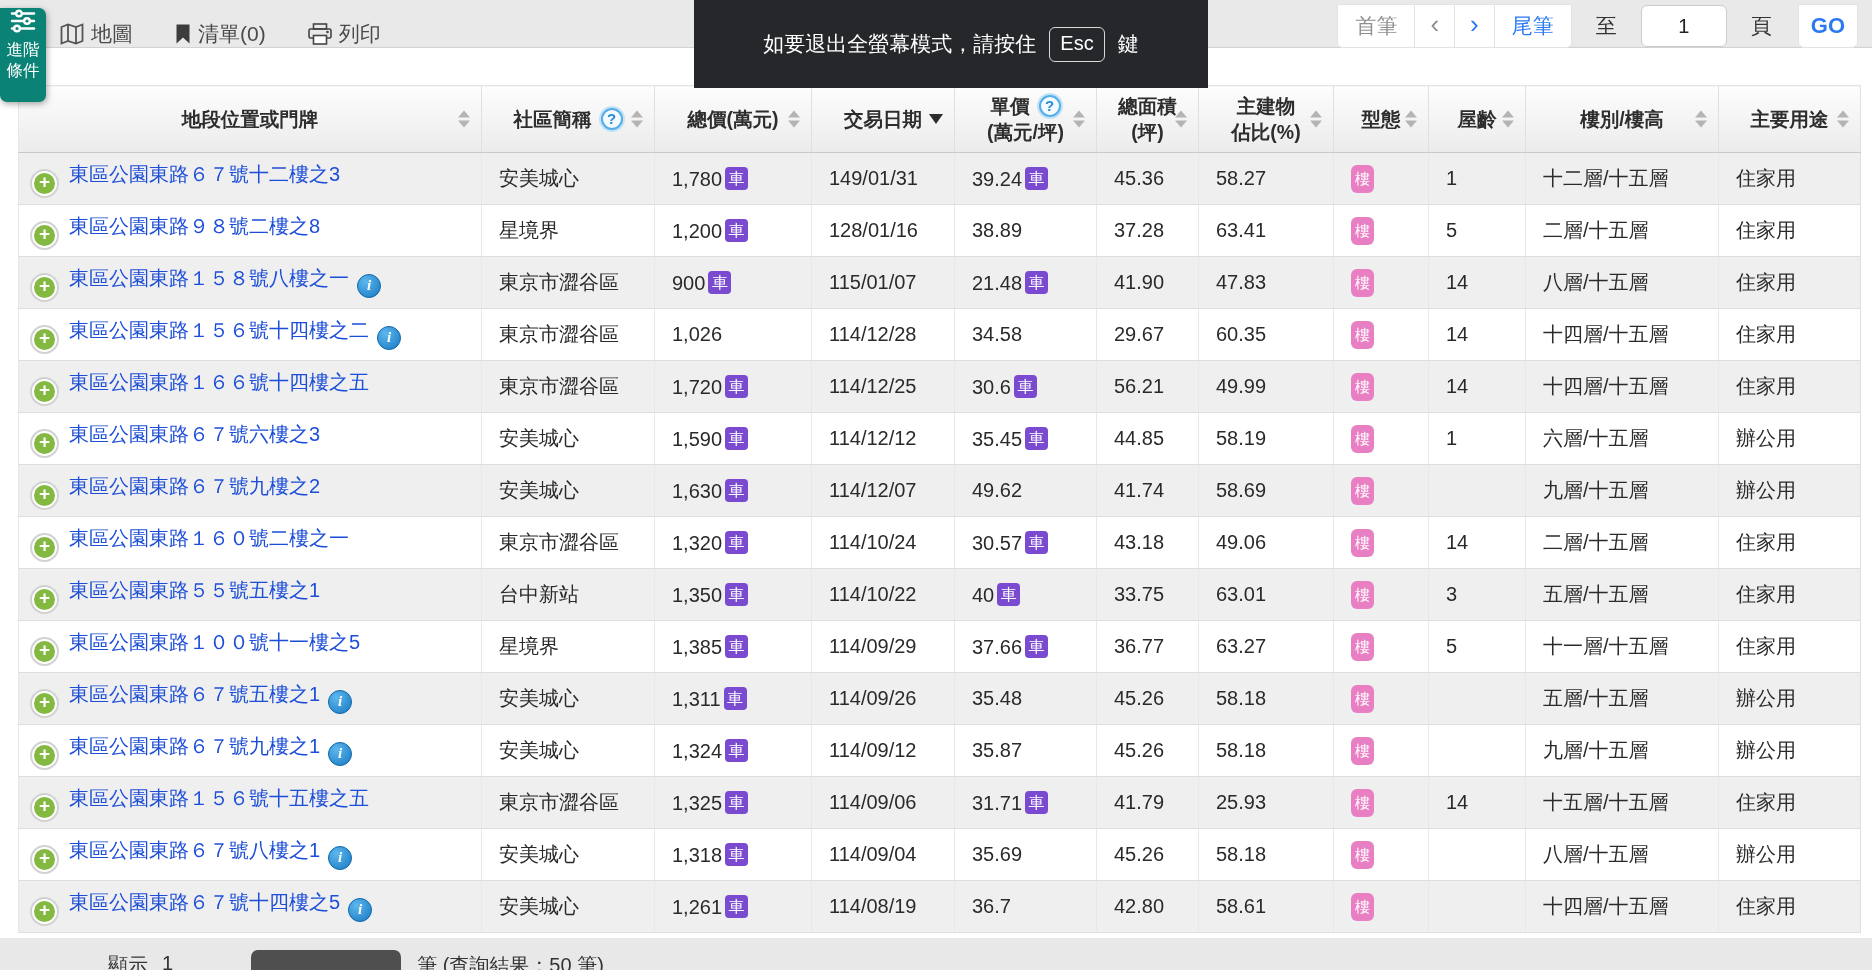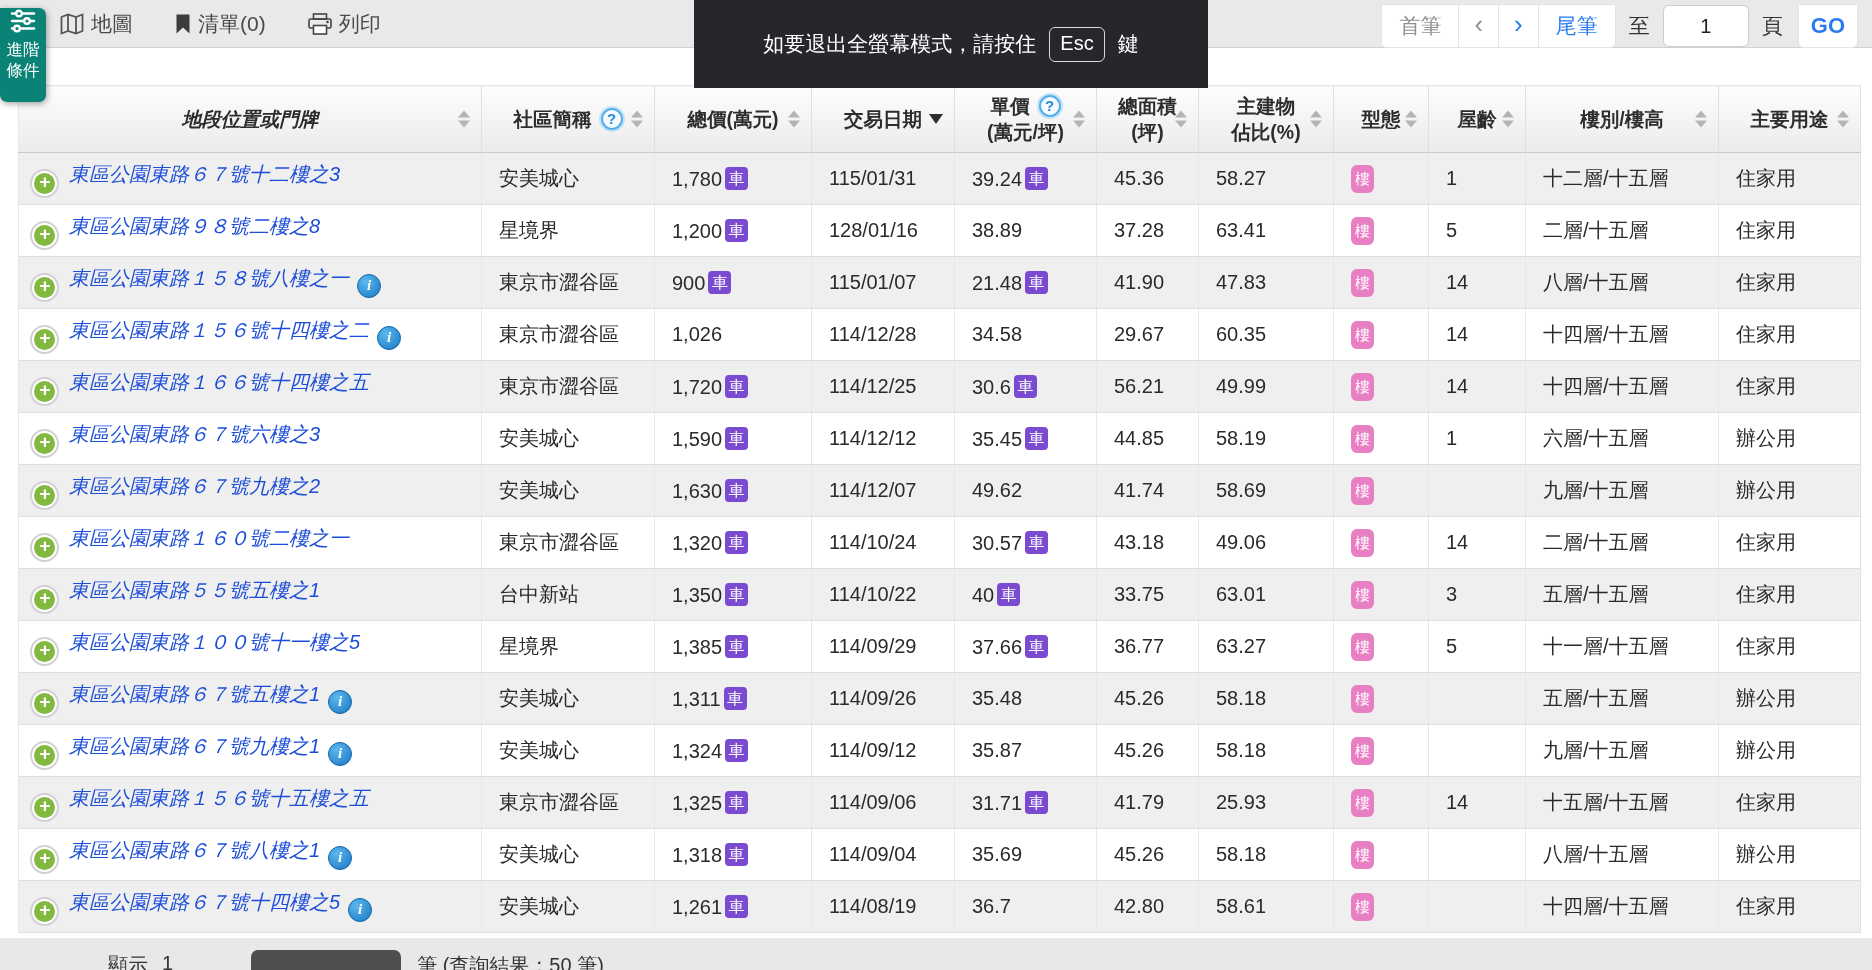--- a/index.html
+++ b/index.html
@@ -2,56 +2,56 @@
 <html><head>
 <meta charset="utf-8">
 <style>
   * { margin:0; padding:0; box-sizing:border-box; }
   html,body { width:1872px; height:970px; overflow:hidden; background:#fff;
               font-family:"Liberation Sans","DejaVu Sans",sans-serif; position:relative; }
 
   
   .topbar { position:absolute; top:0; left:0; width:1872px; height:48px;
             background:#e9e9e9; border-bottom:1px solid #d2d2d2; }
-  .toolbar { position:absolute; left:60px; top:0; height:48px; display:flex; align-items:center; gap:42px; }
+  .toolbar { position:absolute; left:60px; top:0; height:48px; display:flex; align-items:flex-end; gap:42px; }
   .tool-item { display:flex; align-items:center; gap:7px; font-size:21px; color:#4a4a4a; cursor:pointer; }
 
   
   .adv-tab { position:absolute; left:0; top:8px; width:46px; height:94px; background:#0a8376;
              border-radius:0 7px 7px 7px; z-index:60; box-shadow:1px 2px 6px rgba(0,0,0,.35);
              display:flex; flex-direction:column; align-items:center; padding-top:0; color:#fff; cursor:pointer; }
   .adv-label { font-size:16.5px; line-height:21px; text-align:center; margin-top:5px; }
 
   
   .notice { position:absolute; left:694px; top:0; width:514px; height:88px; background:#25272b;
             z-index:100; display:flex; align-items:center; justify-content:center; gap:13px;
             color:#fff; font-size:21px; }
   .esc-key { border:1.5px solid #d8d8d8; border-radius:6px; padding:4px 10px 6px; font-size:20px; }
 
   
-  .pager { position:absolute; right:14px; top:4px; height:44px; display:flex; align-items:center; z-index:40; }
+  .pager { position:absolute; right:14px; top:4px; height:44px; display:flex; align-items:center; z-index:40;gap:11px; }
   .pager-group { display:flex; background:#fff; border:1px solid #e3e3e3; border-radius:0 0 6px 6px; overflow:hidden; height:44px; }
   .pager-btn { padding:0 17px; display:flex; align-items:center; font-size:21px; border-right:1px solid #e3e3e3;
                background:#fff; cursor:pointer; white-space:nowrap; }
   .pager-btn:last-child { border-right:none; }
   .pager-btn.disabled { color:#8f8f8f; }
   .pager-btn.active { color:#2979f2; }
   .pager-chev { font-size:26px; padding:0 15px 4px; }
   .to-label, .page-label { font-size:21px; color:#333; margin:0 13px; }
   .page-input { width:86px; height:42px; border:1px solid #ccc; border-radius:6px; background:#fff;
                 text-align:center; font-size:20px; color:#222; font-family:inherit; }
   .go-btn { color:#2979f2; font-size:22px; font-weight:700; background:#fff; border:1px solid #e3e3e3;
             border-radius:0 0 6px 6px; height:44px; padding:0 12px; margin-left:2px; cursor:pointer; font-family:inherit;text-align:center; }
 
   
   .grid { position:absolute; left:18px; top:85px; width:1842px; border-collapse:collapse; table-layout:fixed; z-index:10; }
   .grid th { height:67px; background:linear-gradient(#fdfdfd,#ebebeb); border-bottom:1px solid #c9c9c9;
              border-right:1px solid #e0e0e0; border-top:1px solid #e5e5e5; position:relative; font-size:19.5px;
              font-weight:700; color:#2d2d2d; text-align:center; vertical-align:middle; cursor:pointer; }
-  .grid th:first-child, .grid td:first-child { border-left:1px solid #e8e8e8;font-style:italic; }
+  .grid th:first-child, .grid td:first-child { border-left:1px solid #e8e8e8; }
   .grid th:last-child, .grid td:last-child { border-right:1px solid #e0e0e0; }
   .grid td { height:52px; border-bottom:1px solid #dedede; border-right:1px solid #e8e8e8;
              font-size:20px; color:#2a2a2a; padding-left:17px; white-space:nowrap; overflow:hidden; }
   .grid tbody tr:nth-child(odd) { background:#efefef; }
   .grid tbody tr:nth-child(even) { background:#fff; }
   .head-inner { display:inline-flex; flex-direction:column; line-height:26px; max-width:calc(100% - 34px); }
   .head-line { display:flex; align-items:center; justify-content:center; gap:4px; }
 
   .sort { position:absolute; right:11px; top:50%; transform:translateY(-50%); display:flex;
           flex-direction:column; gap:3px; }
@@ -310,21 +310,21 @@
           </span>
     
   </th>
       </tr>
     </thead>
   <tbody>
       <tr>
     <td class="addr-cell"><span class="plus-icon"></span><span class="addr-link">東區公園東路６７號十二樓之3</span></td>
     <td>安美城心</td>
     <td><span>1,780</span><span class="car-badge">車</span></td>
-    <td>115/01/31</td>
+    <td>149/01/31</td>
     <td><span>39.24</span><span class="car-badge">車</span></td>
     <td>45.36</td>
     <td>58.27</td>
     <td><span class="type-badge">樓</span></td>
     <td>1</td>
     <td>十二層/十五層</td>
     <td>住家用</td>
   </tr>
       <tr>
     <td class="addr-cell"><span class="plus-icon"></span><span class="addr-link">東區公園東路９８號二樓之8</span></td>

